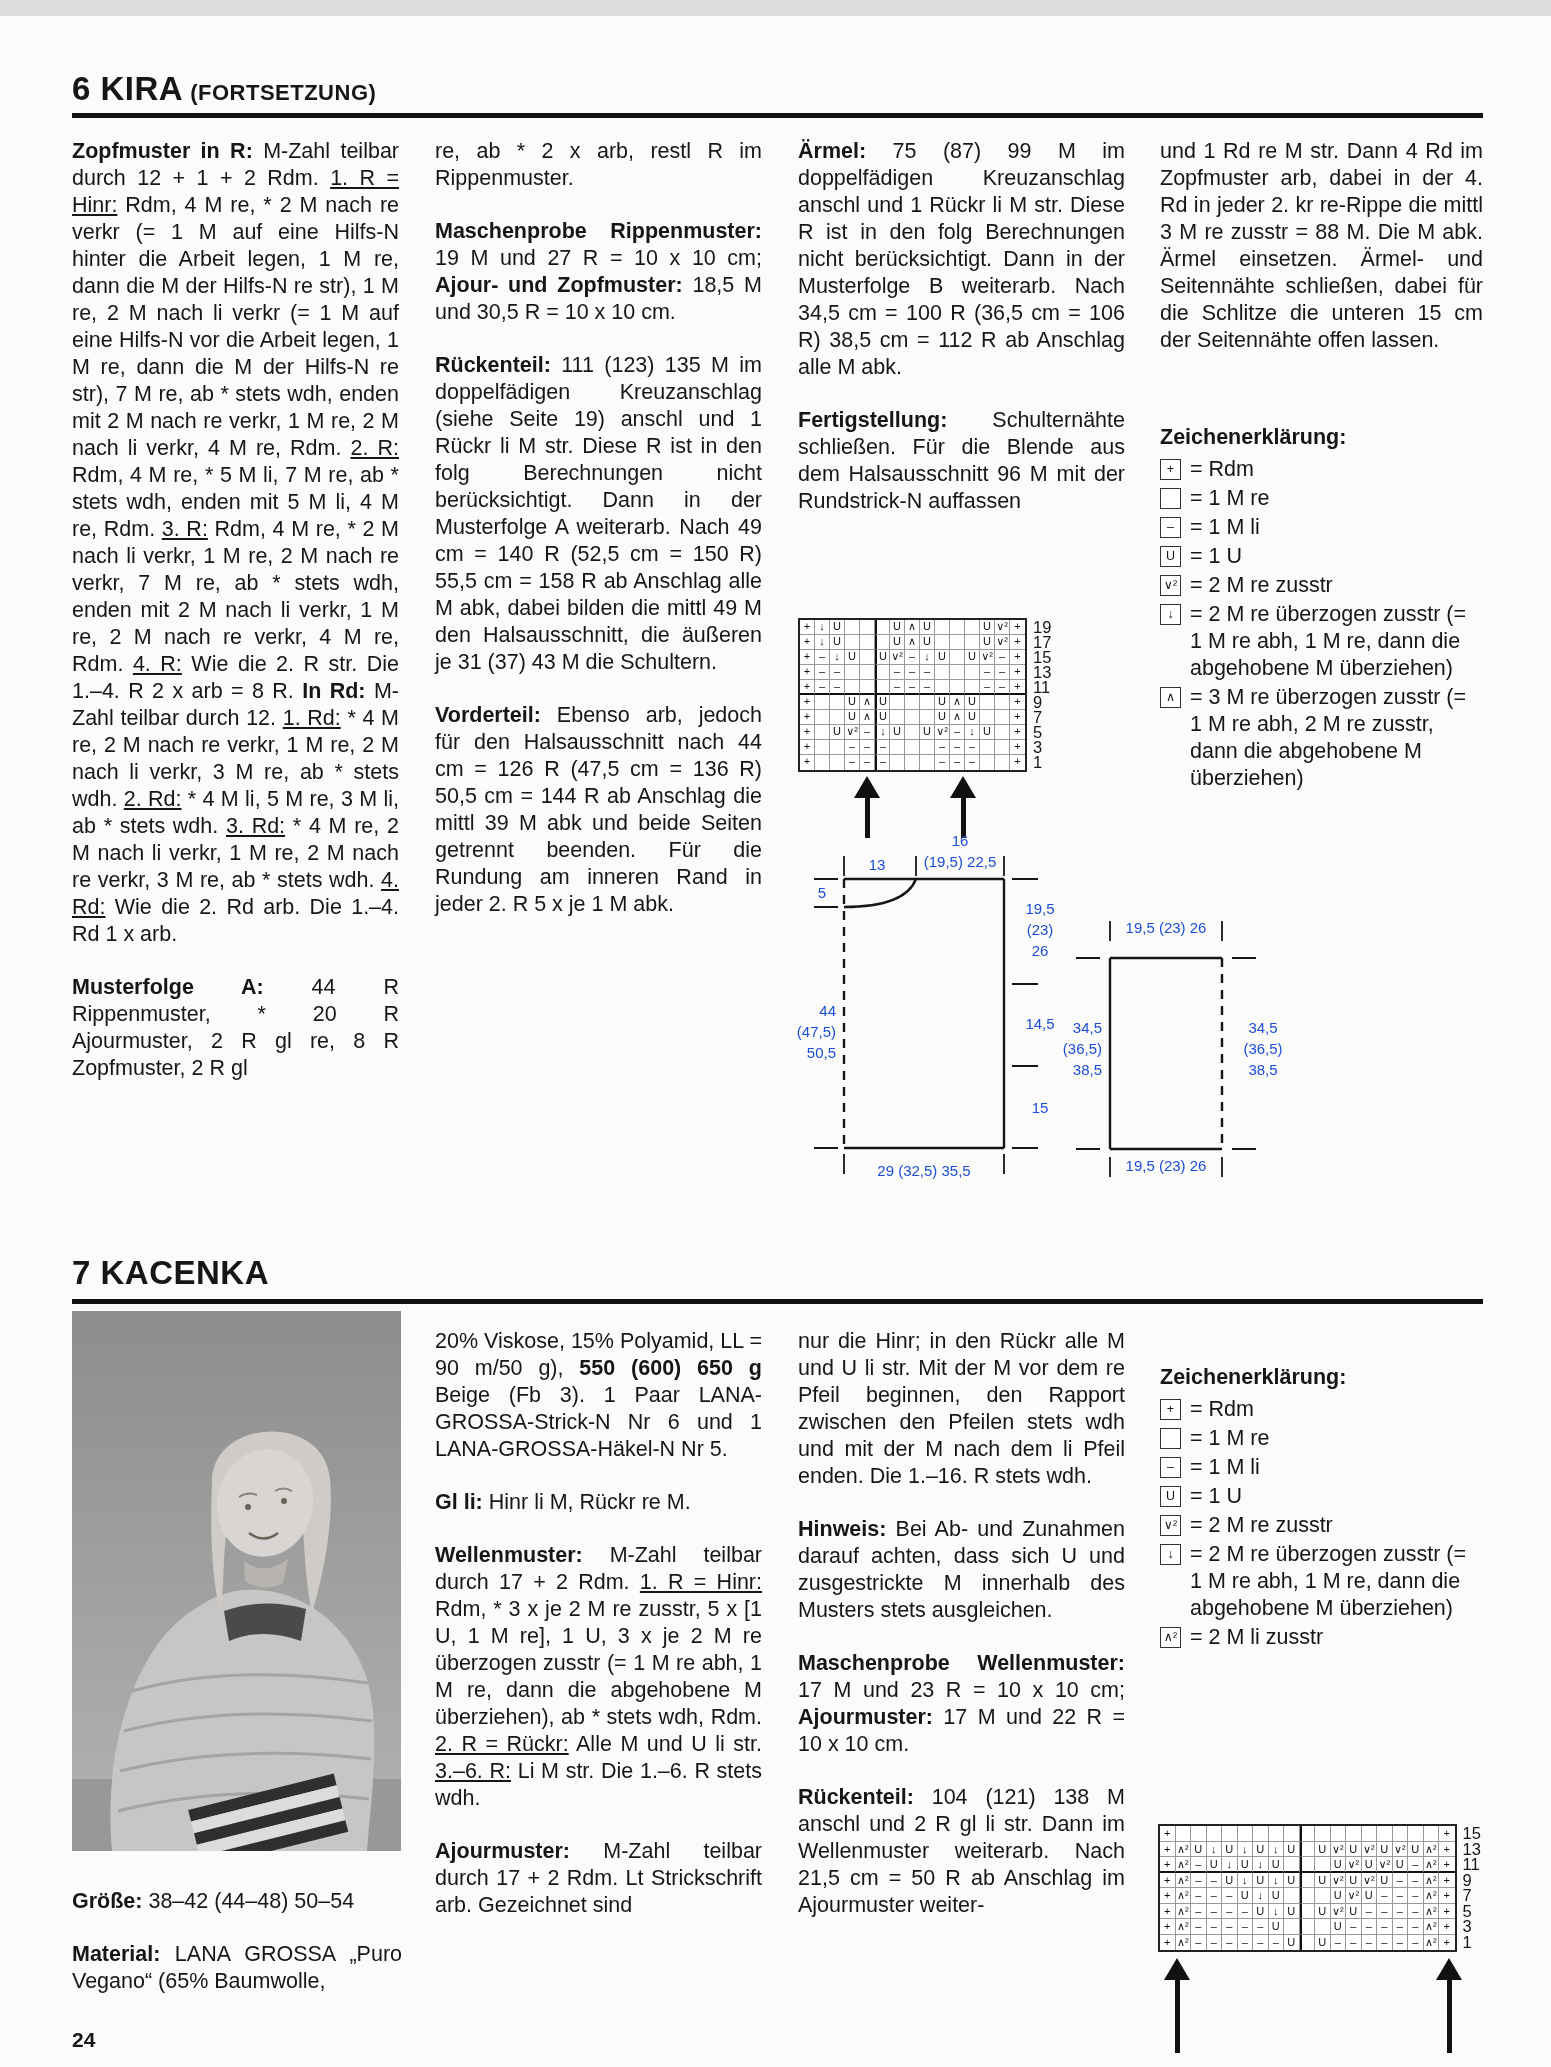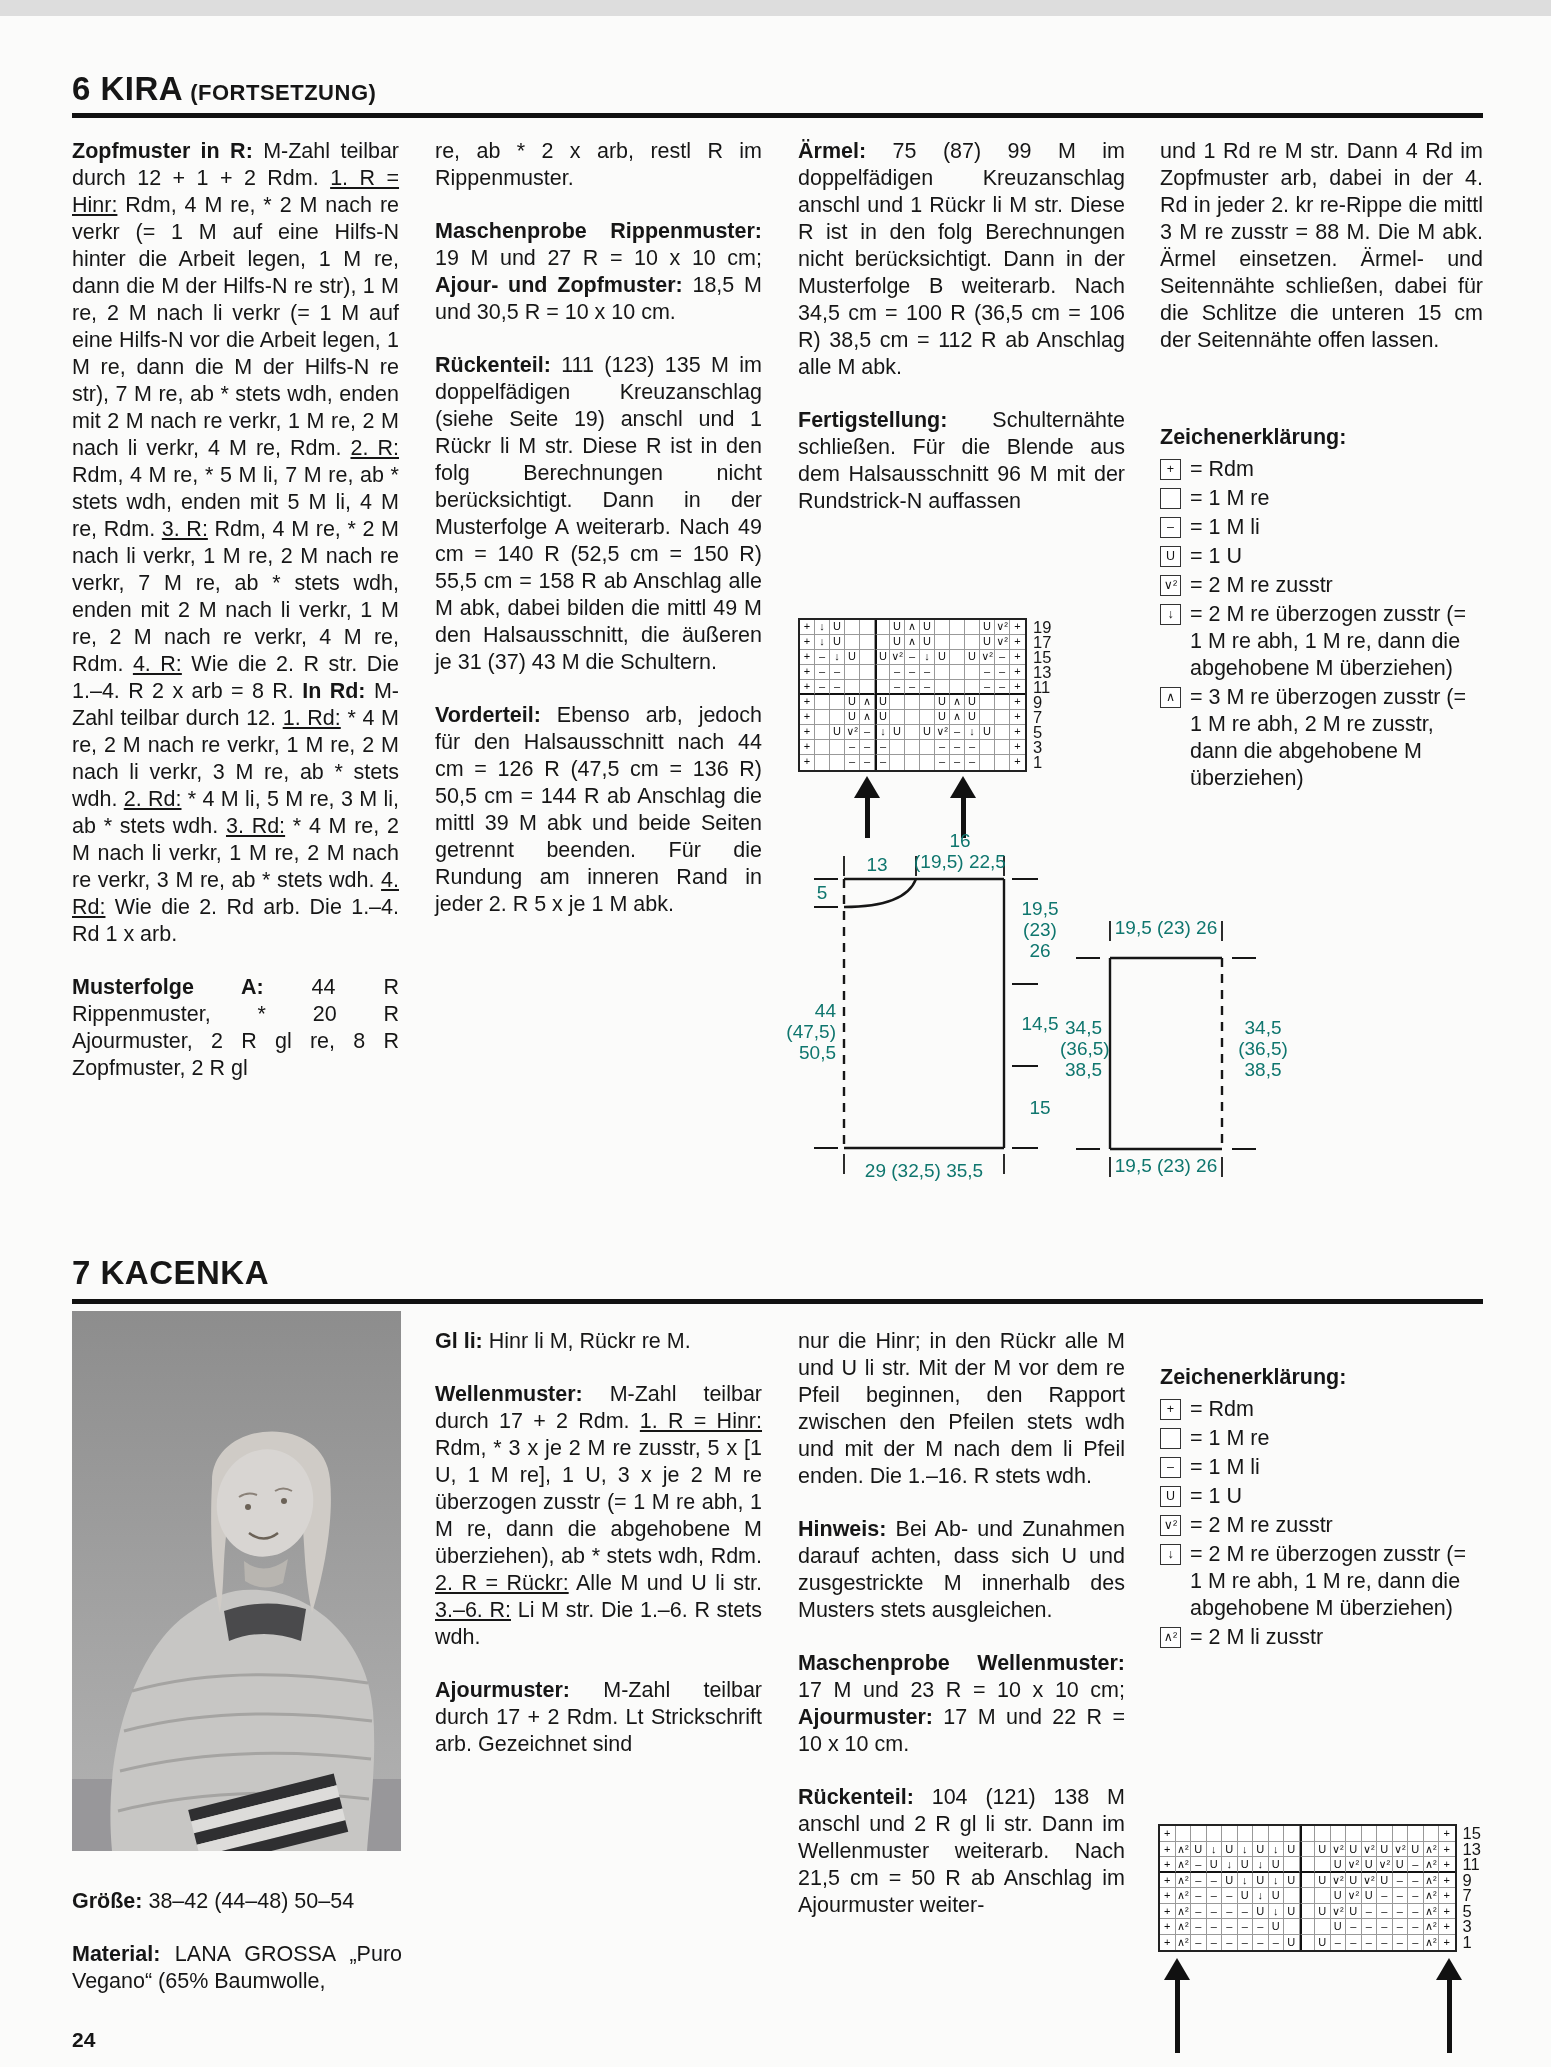--- a/index.html
+++ b/index.html
@@ -36,21 +36,21 @@
   .clabels { display:flex; flex-direction:column; margin:2px 0 0 6px; font-size:16.5px; }
   .chart.kira-size .clabels span { height:15px; line-height:15px; }
   .chart.kac-size  .clabels span { height:15.5px; line-height:15.5px; }
 
   .arrow { position:absolute; display:flex; flex-direction:column; align-items:center; width:26px; }
   .arrow .head { width:0; height:0; border-left:13px solid transparent; border-right:13px solid transparent; border-bottom:22px solid #111; }
   .arrow .stem { width:5px; background:#111; flex:1; }
 
   .schem { position:absolute; }
   .schem svg { position:absolute; left:0; top:0; }
-  .slabel { position:absolute; font-size:19px; line-height:21px; white-space:pre-line; color:#0f766e; }
+  .slabel { position:absolute; font-size:15px; line-height:21px; white-space:pre-line; color:#1d4ed8; }
   .tc { text-align:center; } .tr { text-align:right; }
 
   .photo { position:absolute; }
   .pagenum { position:absolute; font-weight:700; font-size:21px; }
 </style>
 </head>
 <body>
 
 <div class="page">
 
@@ -380,20 +380,21 @@
       </g>
     </svg>
   </div>
 
   <div class="col" style="left:72px; top:1872px; width:330px;">
     <p><span class="b">Größe:</span><span> 38–42 (44–48) 50–54</span></p>
     <p><span class="b">Material:</span><span> LANA GROSSA „Puro Vegano“ (65% Baumwolle,</span></p>
   </div>
 
   <div class="col" style="left:435px; top:1312px; width:327px;">
+    <p><span>20% Viskose, 15% Polyamid, LL = 90 m/50 g), </span><span class="b">550 (600) 650 g</span><span> Beige (Fb 3). 1 Paar LANA-GROSSA-Strick-N Nr 6 und 1 LANA-GROSSA-Häkel-N Nr 5.</span></p>
     <p><span class="b">Gl li:</span><span> Hinr li M, Rückr re M.</span></p>
     <p><span class="b">Wellenmuster:</span><span> M-Zahl teilbar durch 17 + 2 Rdm. </span><span class="u">1. R = Hinr:</span><span> Rdm, * 3 x je 2 M re zusstr, 5 x [1 U, 1 M re], 1 U, 3 x je 2 M re überzogen zusstr (= 1 M re abh, 1 M re, dann die abgehobene M überziehen), ab * stets wdh, Rdm. </span><span class="u">2. R = Rückr:</span><span> Alle M und U li str. </span><span class="u">3.–6. R:</span><span> Li M str. Die 1.–6. R stets wdh.</span></p>
     <p><span class="b">Ajourmuster:</span><span> M-Zahl teilbar durch 17 + 2 Rdm. Lt Strickschrift arb. Gezeichnet sind</span></p>
   </div>
 
   <div class="col" style="left:798px; top:1312px; width:327px;">
     <p><span>nur die Hinr; in den Rückr alle M und U li str. Mit der M vor dem re Pfeil beginnen, den Rapport zwischen den Pfeilen stets wdh und mit der M nach dem li Pfeil enden. Die 1.–16. R stets wdh.</span></p>
     <p><span class="b">Hinweis:</span><span> Bei Ab- und Zunahmen darauf achten, dass sich U und zusgestrickte M innerhalb des Musters stets ausgleichen.</span></p>
     <p><span class="b">Maschenprobe Wellenmuster:</span><span> 17 M und 23 R = 10 x 10 cm; </span><span class="b">Ajourmuster:</span><span> 17 M und 22 R = 10 x 10 cm.</span></p>
     <p><span class="b">Rückenteil:</span><span> 104 (121) 138 M anschl und 2 R gl li str. Dann im Wellenmuster weiterarb. Nach 21,5 cm = 50 R ab Anschlag im Ajourmuster weiter-</span></p>

